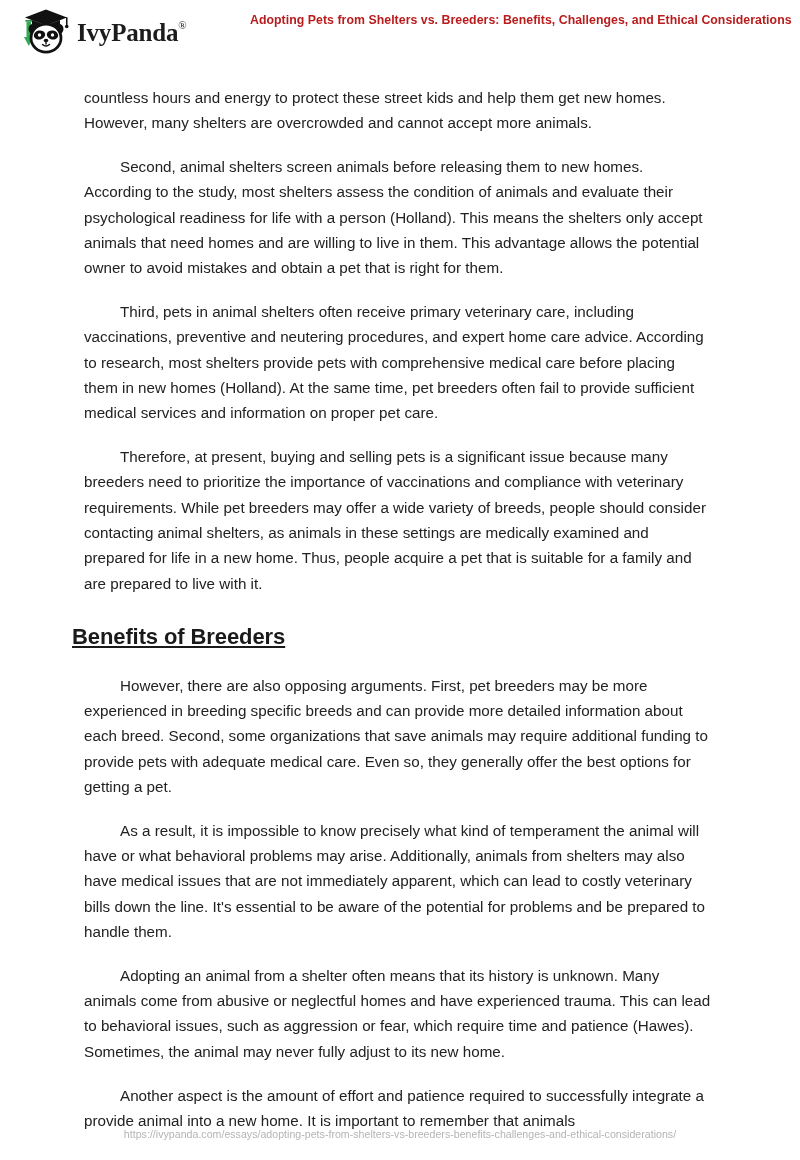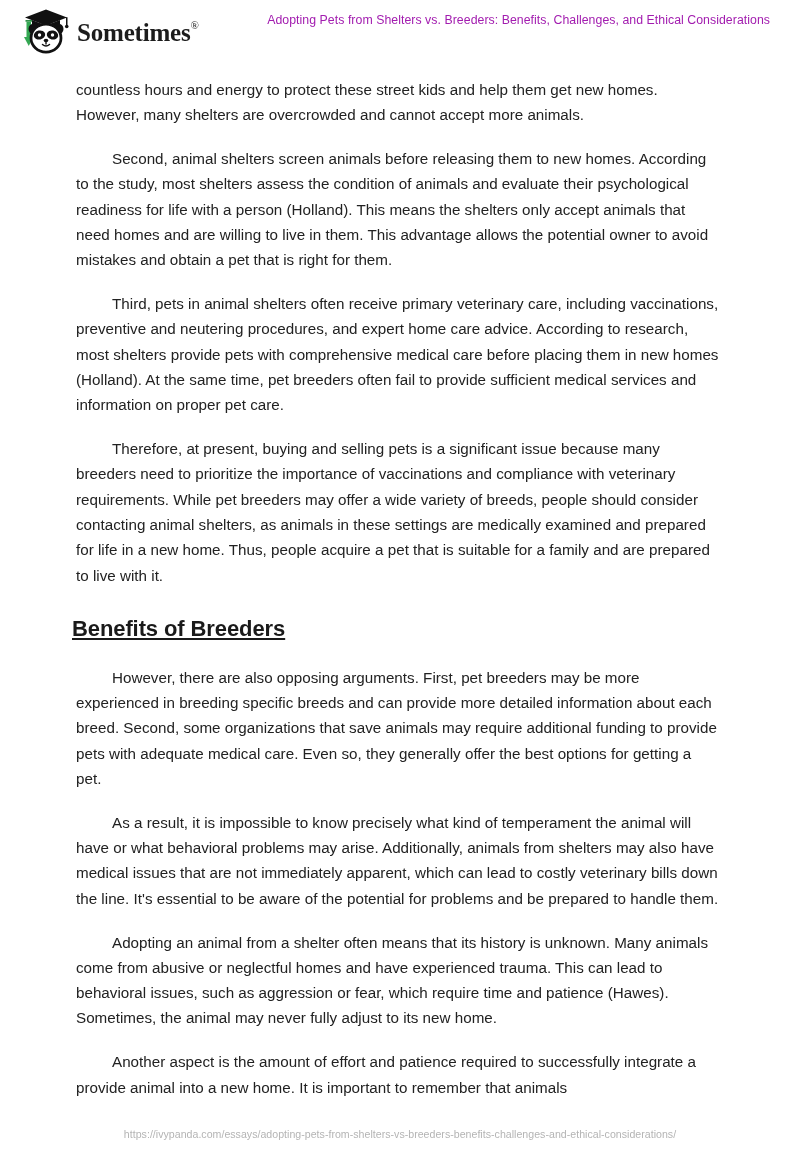--- a/index.html
+++ b/index.html
@@ -59,37 +59,38 @@
     position: relative;
     top: -2px;
     left: 0px;
   }
 
   .header-title {
     position: absolute;
     left: 250px;
     top: 13px;
     width: 520px;
-    text-align: right;
+    text-align: left;
     font-size: 12.3px;
-    color: #a21caf;
+    color: #b91c1c;
     letter-spacing: 0.05px;
     white-space: nowrap;
+    font-weight: bold;
   }
 
   
   .doc-body {
     position: absolute;
     left: 72px;
     top: 73px;
     width: 651px;
   }
 
   .para {
-    margin: 4px;
+    margin: 12px;
     font-size: 15.2px;
     line-height: 25.3px;
     color: #222222;
     text-indent: 36px;
     letter-spacing: 0.01px;
   }
   .para.no-indent { text-indent: 0; }
 
   .para + .para { margin-top: 18.5px; }
 
@@ -150,21 +151,21 @@
         <ellipse cx="61" cy="54" rx="11.5" ry="9" fill="#111111" transform="rotate(12 61 54)"></ellipse>
         <circle cx="35" cy="54" r="3.4" fill="#ffffff"></circle>
         <circle cx="61" cy="54" r="3.4" fill="#ffffff"></circle>
 
         <ellipse cx="48" cy="68" rx="9" ry="7" fill="#ffffff"></ellipse>
         <ellipse cx="48" cy="65" rx="4.6" ry="3.4" fill="#111111"></ellipse>
         <rect x="46.6" y="66" width="2.8" height="7" fill="#111111"></rect>
         <path d="M41,73 Q48,79 55,73" stroke="#111111" stroke-width="3" fill="none" stroke-linecap="round"></path>
       </g>
     </svg>
-    <span class="brand-name"><span>Sometimes</span><span class="brand-reg">®</span></span>
+    <span class="brand-name"><span>IvyPanda</span><span class="brand-reg">®</span></span>
   </div>
 
   <div class="header-title">Adopting Pets from Shelters vs. Breeders: Benefits, Challenges, and Ethical Considerations</div>
 </div>
 
 <div class="doc-body">
 
   <p class="para no-indent">countless hours and energy to protect these street kids and help them get new homes. However, many shelters are overcrowded and cannot accept more animals.</p>
   <p class="para">Second, animal shelters screen animals before releasing them to new homes. According to the study, most shelters assess the condition of animals and evaluate their psychological readiness for life with a person (Holland). This means the shelters only accept animals that need homes and are willing to live in them. This advantage allows the potential owner to avoid mistakes and obtain a pet that is right for them.</p>
   <p class="para">Third, pets in animal shelters often receive primary veterinary care, including vaccinations, preventive and neutering procedures, and expert home care advice. According to research, most shelters provide pets with comprehensive medical care before placing them in new homes (Holland). At the same time, pet breeders often fail to provide sufficient medical services and information on proper pet care.</p>

